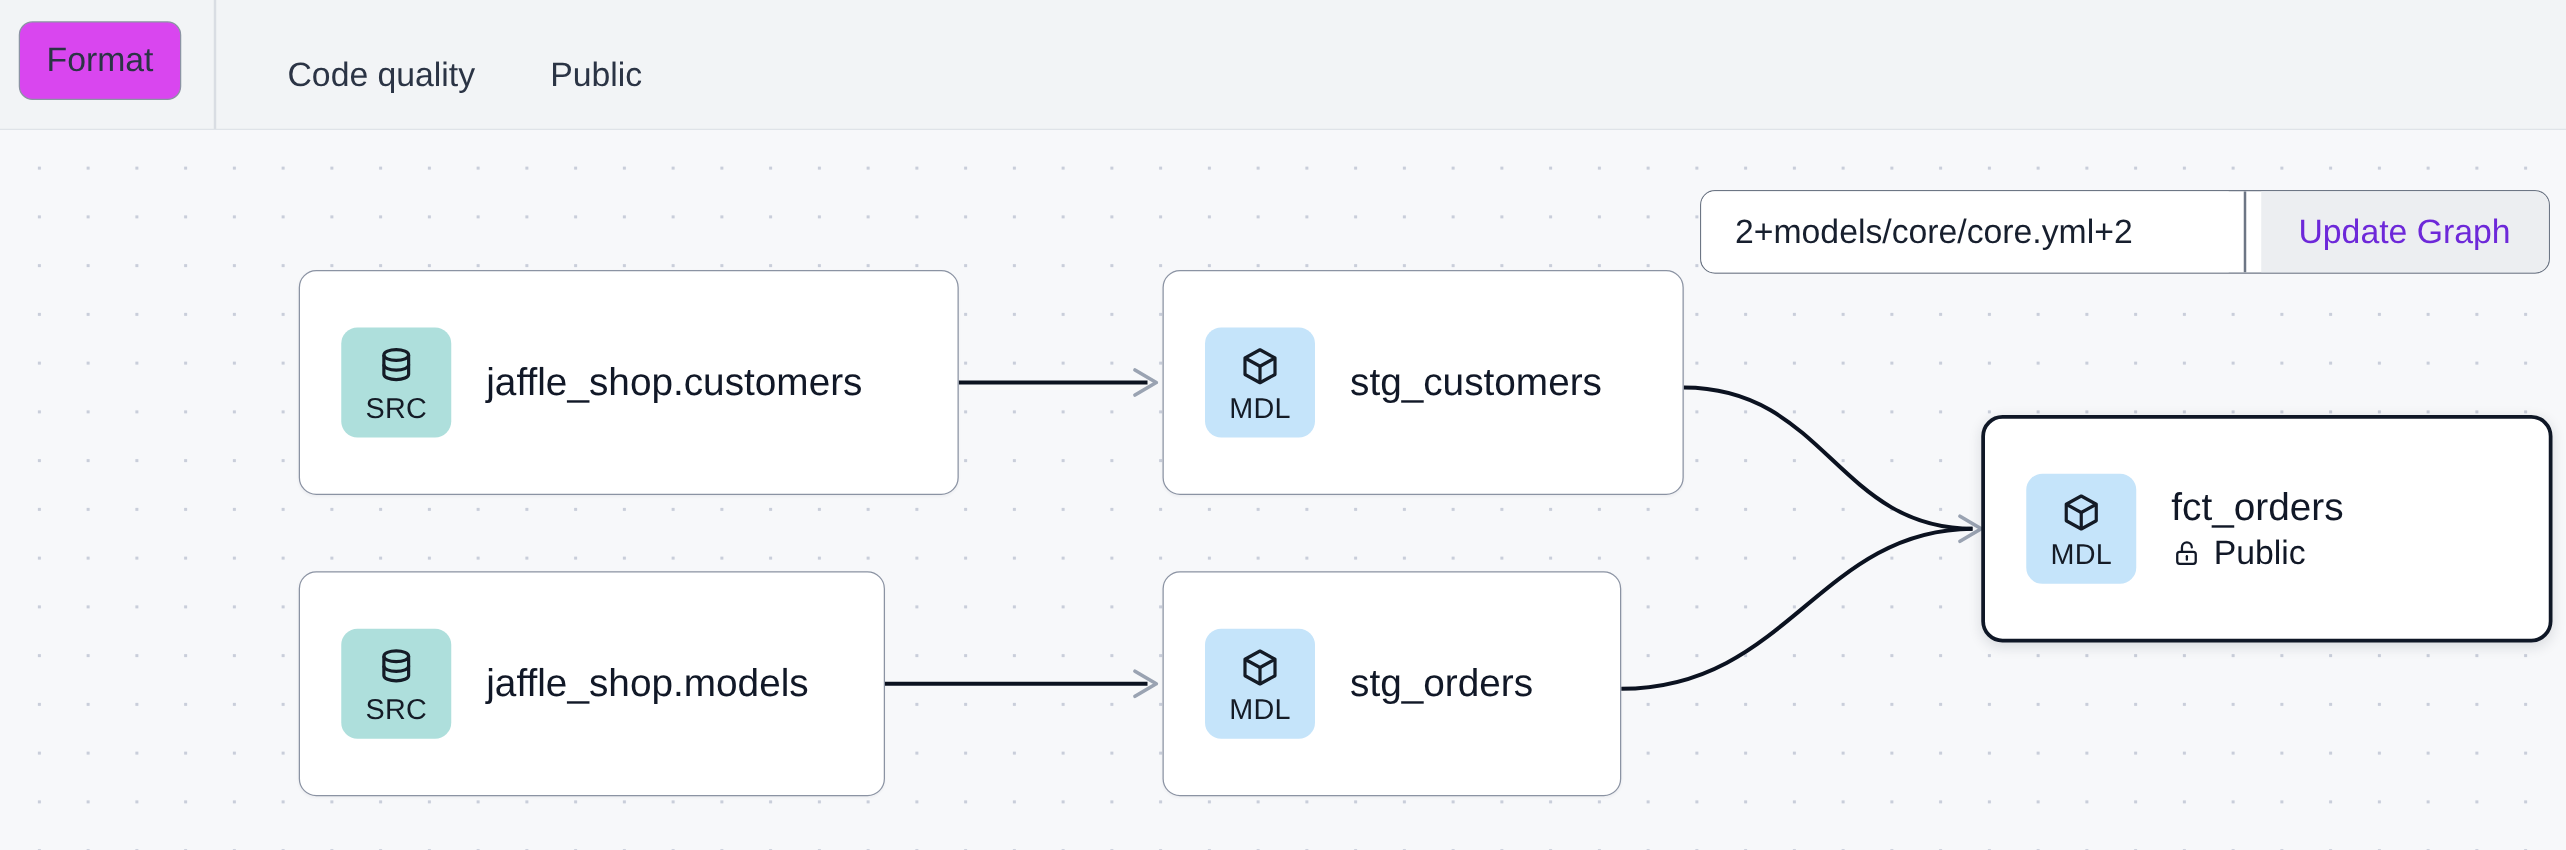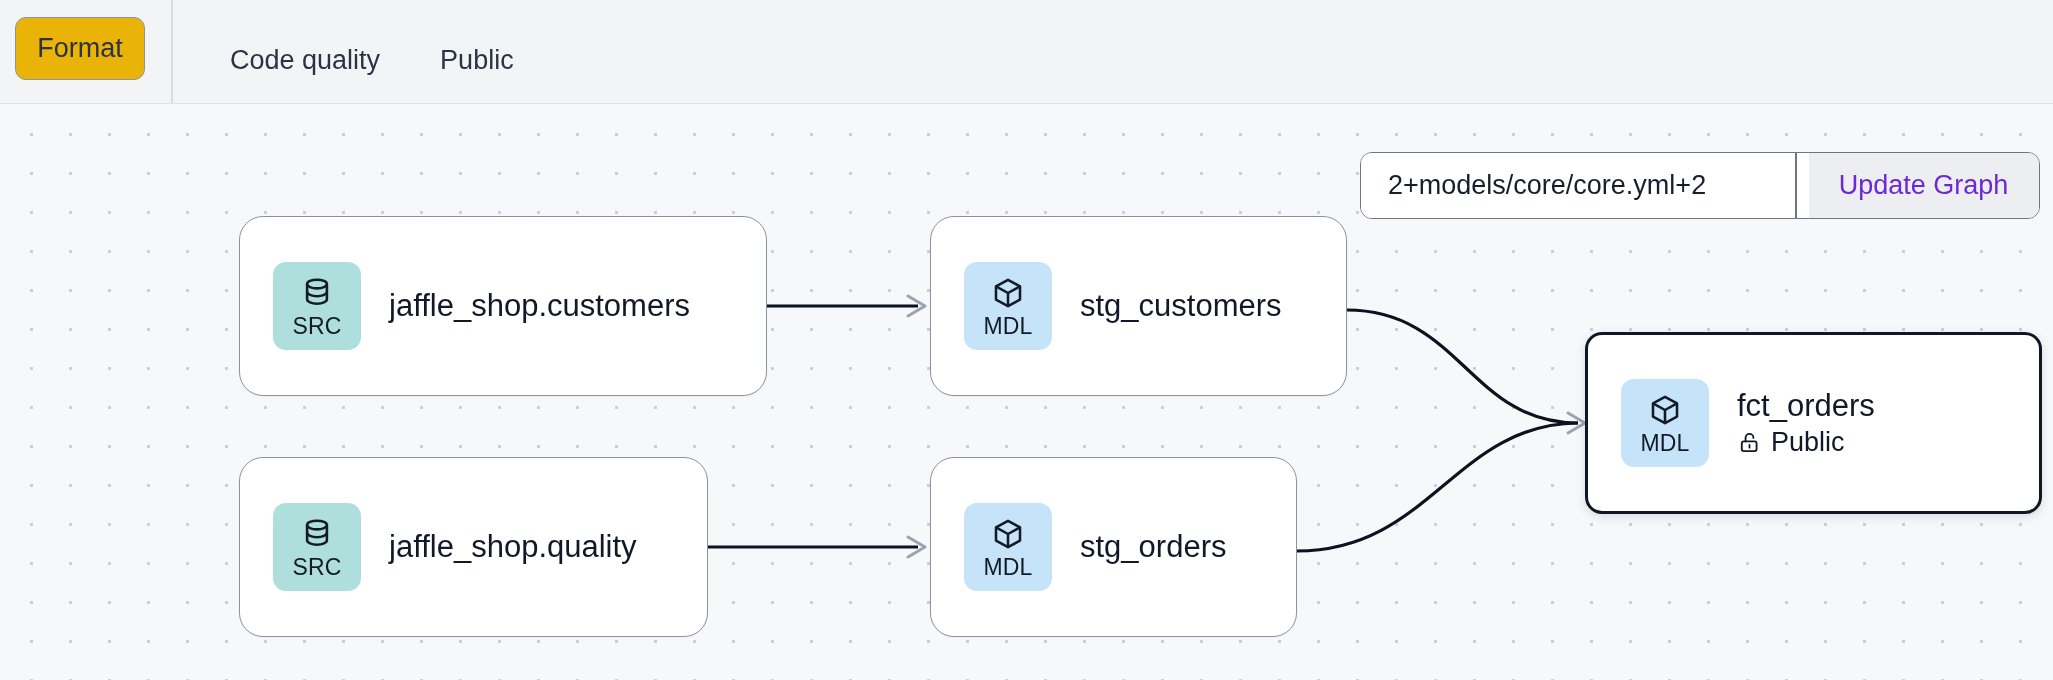--- a/index.html
+++ b/index.html
@@ -26,21 +26,21 @@
     width: 171px;
     height: 104px;
     background: #f2f4f6;
     display: flex;
     align-items: flex-start;
     justify-content: flex-start;
     padding: 17px 0 0 15px;
   }
   .format-btn {
     width: 130px; height: 63px;
-    background: #eab308;
+    background: #d946ef;
     border: 1.6px solid #8b93a3;
     border-radius: 11px;
     color: #2b3445;
     font-size: 27px;
     line-height: 1;
     display: flex;
     align-items: center;
     justify-content: center;
     cursor: pointer;
     font-family: "Liberation Sans", "DejaVu Sans", sans-serif;
@@ -104,21 +104,21 @@
     left: 0; top: 0;
     width: 2053px; height: 576px;
     pointer-events: none;
   }
 
   
   .node {
     position: absolute;
     background: #ffffff;
     border: 1.7px solid #8b93a3;
-    border-radius: 24px;
+    border-radius: 14px;
     display: flex;
     align-items: center;
     padding-left: 33px;
     gap: 28px;
     cursor: pointer;
     box-shadow: 0 1px 2px rgba(25,32,48,0.04);
   }
   .node.selected {
     border: 3.4px solid #0f1726;
     border-radius: 17px;
@@ -285,21 +285,21 @@
   <div class="node" id="node-src-orders">
     <div class="badge src">
       <svg width="36" height="36" viewBox="0 0 24 24">
         <ellipse cx="12" cy="6" rx="6.6" ry="2.9" fill="none" stroke="#141b26" stroke-width="1.7"></ellipse>
         <path d="M5.4 6 v5.2 c0 1.6 3 2.9 6.6 2.9 s6.6-1.3 6.6-2.9 V6" fill="none" stroke="#141b26" stroke-width="1.7"></path>
         <path d="M5.4 11 v5.2 c0 1.6 3 2.9 6.6 2.9 s6.6-1.3 6.6-2.9 V11" fill="none" stroke="#141b26" stroke-width="1.7"></path>
       </svg>
       <span class="badge-label">SRC</span>
     </div>
     <div class="node-body">
-      <div class="node-title">jaffle_shop.quality</div>
+      <div class="node-title">jaffle_shop.models</div>
     </div>
   </div>
 
   <div class="node" id="node-stg-customers">
     <div class="badge mdl">
       <svg width="36" height="36" viewBox="0 0 24 24">
         <path d="M12 3.2 L20 7.6 L20 16.4 L12 20.8 L4 16.4 L4 7.6 Z" fill="none" stroke="#141b26" stroke-width="1.7" stroke-linejoin="round"></path>
         <path d="M4 7.6 L12 12 L20 7.6" fill="none" stroke="#141b26" stroke-width="1.7" stroke-linejoin="round"></path>
         <path d="M12 12 L12 20.8" fill="none" stroke="#141b26" stroke-width="1.7"></path>
       </svg>

